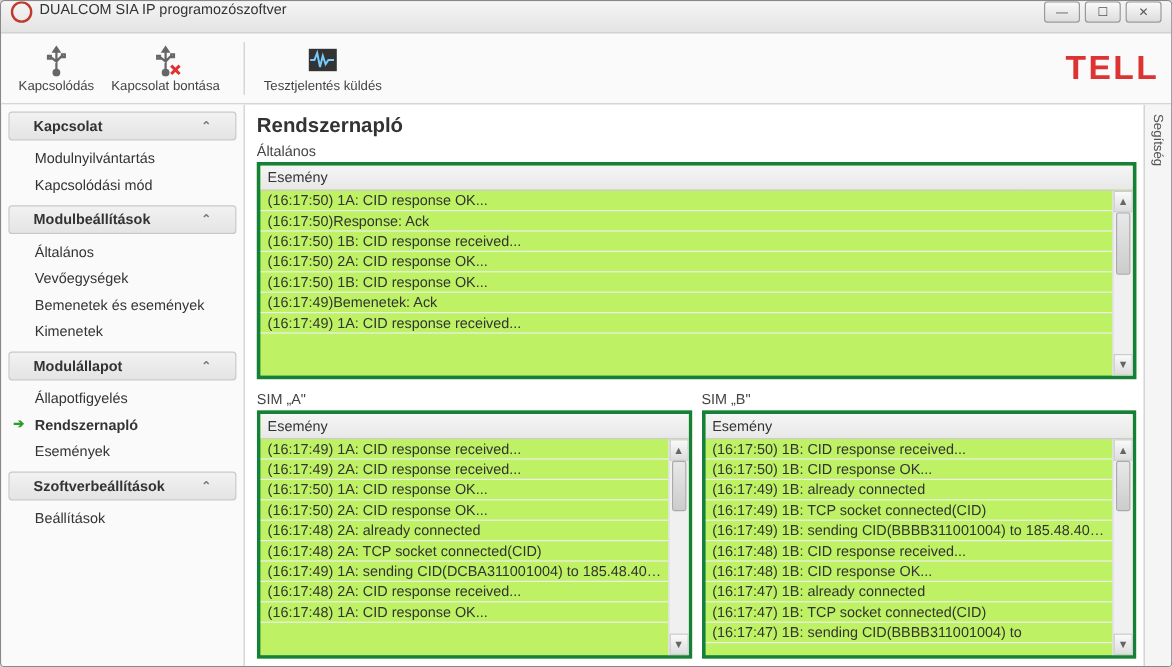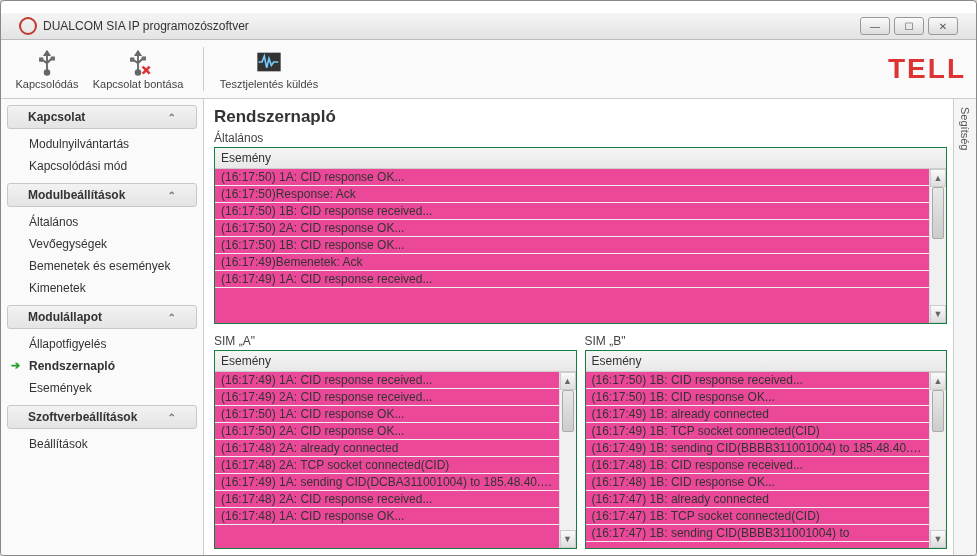--- a/index.html
+++ b/index.html
@@ -1,17 +1,17 @@
 <!DOCTYPE html>
 <html><head>
 <meta charset="utf-8">
 <style>
 html,body{margin:0;padding:0;font-family:"Segoe UI",Tahoma,Arial,sans-serif;font-size:12px;color:#333;background:#d4d0c8;}
 .window{width:977px;height:556px;background:#fff;border:1px solid #888;border-radius:4px;box-sizing:border-box;display:flex;flex-direction:column;overflow:hidden;}
-.titlebar{height:26px;background:linear-gradient(#f5f5f5,#e3e3e3);border-bottom:1px solid #bbb;display:flex;align-items:center;padding:0 18px;gap:6px;margin-top:12px;}
+.titlebar{height:26px;background:linear-gradient(#f5f5f5,#e3e3e3);border-bottom:1px solid #bbb;display:flex;padding:0 8px;gap:6px;}
 .titlebar .app-icon{width:14px;height:14px;border:2px solid #c0392b;border-radius:50%;}
 .titlebar .title{flex:1;font-size:12px;color:#333;}
 .winbtns{display:flex;gap:4px;}
 .winbtn{width:28px;height:16px;border:1px solid #999;border-radius:3px;background:linear-gradient(#fafafa,#ddd);display:flex;align-items:center;justify-content:center;font-size:10px;color:#555;cursor:pointer;}
 .toolbar{height:58px;display:flex;align-items:center;padding:0 10px;border-bottom:1px solid #ccc;background:#fafafa;}
 .tool{display:flex;flex-direction:column;align-items:center;width:72px;cursor:pointer;font-size:11px;color:#444;gap:2px;}
 .tool .ico{width:28px;height:28px;display:flex;align-items:center;justify-content:center;}
 .tool .ico svg{width:28px;height:28px;}
 .tool-wide{width:110px;}
 .divider-v{width:1px;height:44px;background:#ccc;margin:0 10px;}
@@ -22,21 +22,21 @@
 .group-h{background:linear-gradient(#f2f2f2,#e4e4e4);border:1px solid #c8c8c8;border-radius:3px;padding:4px 20px;font-weight:bold;font-size:12px;display:flex;align-items:center;justify-content:space-between;cursor:pointer;}
 .group-h .chev{font-size:10px;color:#777;}
 .group ul{list-style:none;margin:4px 0 6px 0;padding:0;}
 .group li{padding:4px 6px 4px 22px;font-size:12px;color:#333;cursor:pointer;border-radius:2px;position:relative;}
 .group li.active::before{content:"➔";position:absolute;left:4px;top:4px;color:#2a9d2a;font-size:11px;}
 .group li.active{font-weight:bold;}
 .main{flex:1;display:flex;overflow:hidden;}
 .content{flex:1;padding:6px 6px 6px 10px;display:flex;flex-direction:column;overflow:hidden;}
 .content h2{margin:2px 0 4px 0;font-size:17px;font-weight:bold;}
 .sub{font-size:12px;color:#444;margin-bottom:2px;}
-.logbox{border:1px solid #15803d;background:#ec4899;display:flex;flex-direction:column;overflow:hidden;}
+.logbox{border:3px solid #15803d;background:#bef264;display:flex;flex-direction:column;overflow:hidden;}
 .logbox .hdr{background:linear-gradient(#f5f5f5,#e8e8e8);border-bottom:1px solid #ccc;padding:3px 6px;font-size:12px;}
 .logbox .rows{flex:1;overflow:hidden;position:relative;}
 .logbox .rows-inner{position:absolute;inset:0 16px 0 0;overflow:hidden;}
 .logrow{padding:1px 6px;border-bottom:1px solid #eee;white-space:nowrap;overflow:hidden;text-overflow:ellipsis;font-size:12px;}
 .scrollbar{position:absolute;right:0;top:0;bottom:0;width:16px;background:#f0f0f0;border-left:1px solid #ddd;display:flex;flex-direction:column;}
 .sb-btn{height:16px;background:linear-gradient(#fafafa,#ddd);border:1px solid #ccc;display:flex;align-items:center;justify-content:center;font-size:9px;color:#666;}
 .sb-track{flex:1;position:relative;}
 .sb-thumb{position:absolute;left:2px;right:2px;background:linear-gradient(#e8e8e8,#ccc);border:1px solid #aaa;border-radius:2px;}
 .general{height:175px;margin-bottom:6px;}
 .sims{flex:1;display:flex;gap:8px;overflow:hidden;}

